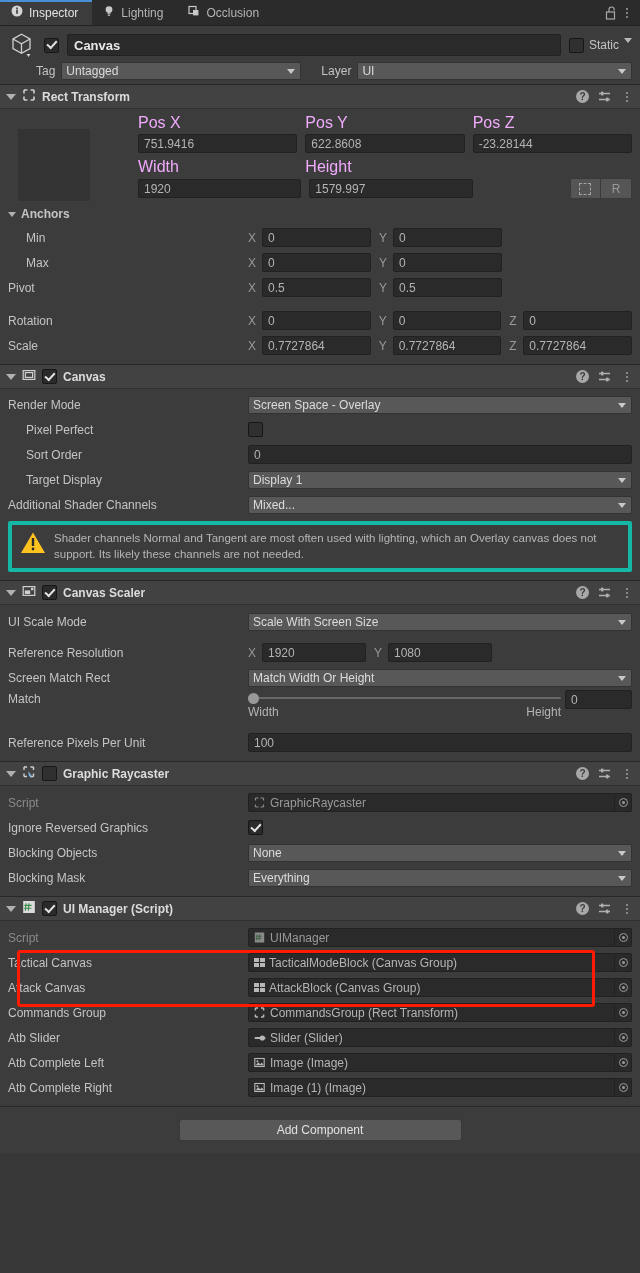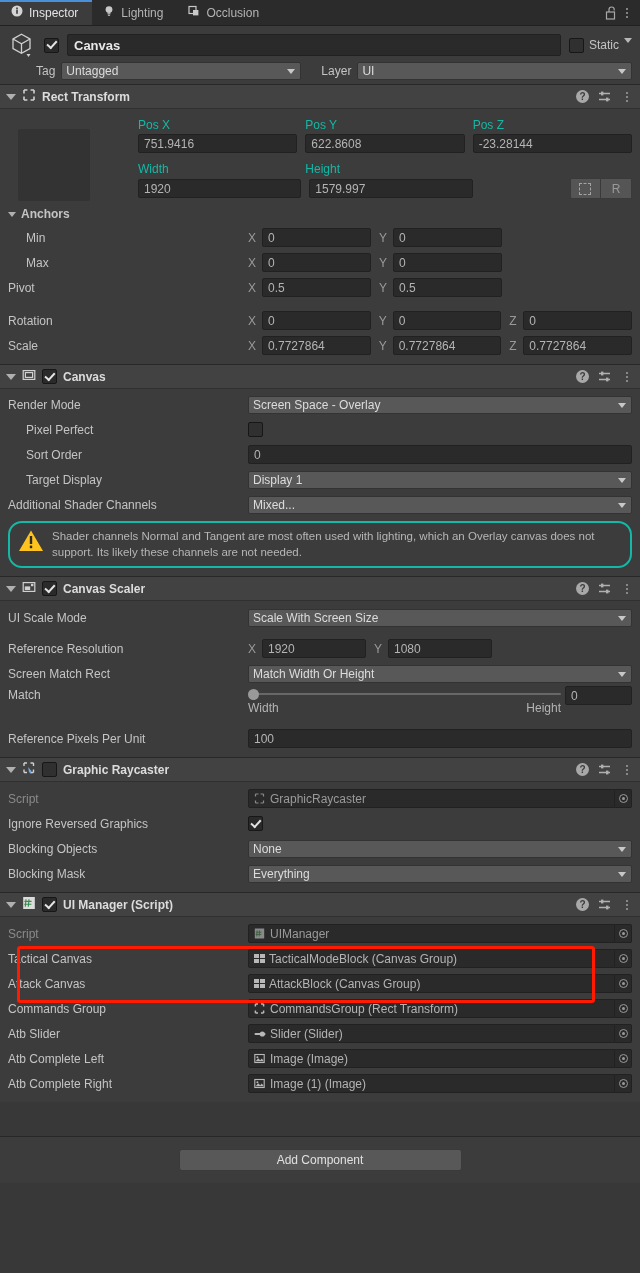--- a/index.html
+++ b/index.html
@@ -92,21 +92,21 @@
   .infobox{
     background:#3c3c3c; border:1px solid #2b2b2b; border-radius:2px;
     padding:4px 6px; color:#b4b4b4; font-size:11.5px; margin:3px 0 4px 0;
   }
 
   
   .rt-wrap{ display:flex; gap:0; }
   .anchor-preset{ width:72px;height:72px;background:#333333;border-radius:2px;margin:16px 0 0 10px;flex:0 0 72px;}
   .rt-cols{ flex:1; padding-left:48px; }
   .rt-hdr{ display:flex; gap:8px; height:19px; align-items:flex-end; }
-  .rt-hdr span{ flex:1; font-size:12px; color:#14b8a6; }
+  .rt-hdr span{ flex:1; font-size:16px; color:#f0abfc; }
   .rt-vals{ display:flex; gap:8px; margin:2px 0 4px 0; }
   .rt-vals .fld{ flex:1; }
   .bp-btns{ display:flex; margin-left:8px; }
   .bp-btn{
     width:31px;height:21px; background:#555555; border:1px solid #3a3a3a;
     display:flex;align-items:center;justify-content:center; color:#9a9a9a; font-size:12px;
   }
   .bp-btn:first-child{ border-radius:2px 0 0 2px; }
   .bp-btn:last-child{ border-radius:0 2px 2px 0; border-left:none; }
   .dash-sq{ width:12px;height:12px;border:1px dashed #a4a4a4; }
@@ -116,21 +116,21 @@
   .axis{ color:#9a9a9a; font-size:12px; width:10px; flex:0 0 10px; }
   .xy .fld{ flex:1; }
   .gap8{ width:8px; flex:0 0 8px; }
 
   .sub-fold{ display:flex; align-items:center; gap:5px; height:22px;font-weight:bold; }
   .sub-fold .tri{ width:0;height:0;border-left:4px solid transparent;border-right:4px solid transparent;border-top:5px solid #b0b0b0;}
 
   
   .warnbox{
     display:flex; gap:8px; align-items:flex-start;
-    background:#3c3c3c; border:2px solid #14b8a6; border-radius:14px;
+    background:#3c3c3c; border:4px solid #14b8a6; border-radius:2px;
     padding:6px 8px; margin:4px 0 2px 0;
   }
   .warn-tri{ flex:0 0 26px; }
   .warn-txt{ font-size:11.5px; color:#b6b6b6; line-height:1.35; }
 
   
   .slider-wrap{ flex:1; display:flex; flex-direction:column; }
   .slider-track{ position:relative; height:16px; display:flex; align-items:center; }
   .slider-line{ height:2px; background:#686868; flex:1; border-radius:1px; }
   .slider-knob{ position:absolute; left:0; width:11px;height:11px;border-radius:50%;background:#999999; }
@@ -151,21 +151,21 @@
   .cg-icon{ width:11px;height:9px;display:grid;grid-template-columns:1fr 1fr;grid-template-rows:1fr 1fr;gap:1.5px;}
   .cg-icon i{ background:#b8b8b8; display:block; }
 
   
   .highlight{
     position:absolute; border:3px solid #ff1a00; border-radius:3px;
     pointer-events:none;
   }
 
   
-  .addcomp-area{ background:#3c3c3c; border-top:1px solid #282828; padding:12px 0; display:flex; justify-content:center;margin-top:34px; }
+  .addcomp-area{ background:#3c3c3c; border-top:1px solid #282828; padding:12px 0; display:flex; justify-content:center; }
   .addcomp{
     width:283px; height:22px; background:#585858; border:1px solid #3a3a3a; border-radius:3px;
     display:flex; align-items:center; justify-content:center; color:#e0e0e0; font-size:12px;
   }
   .bottom-fill{ background:#383838; }
 </style>
 </head>
 <body>
 
 <div class="tabbar">

